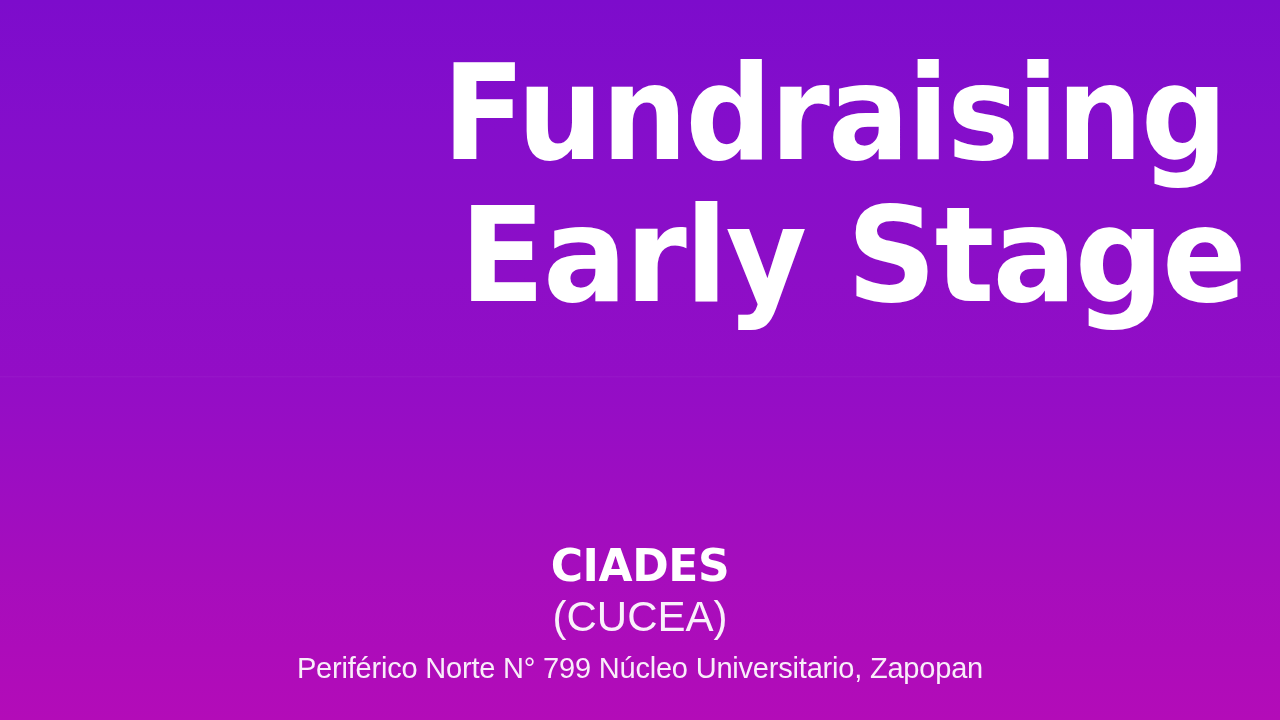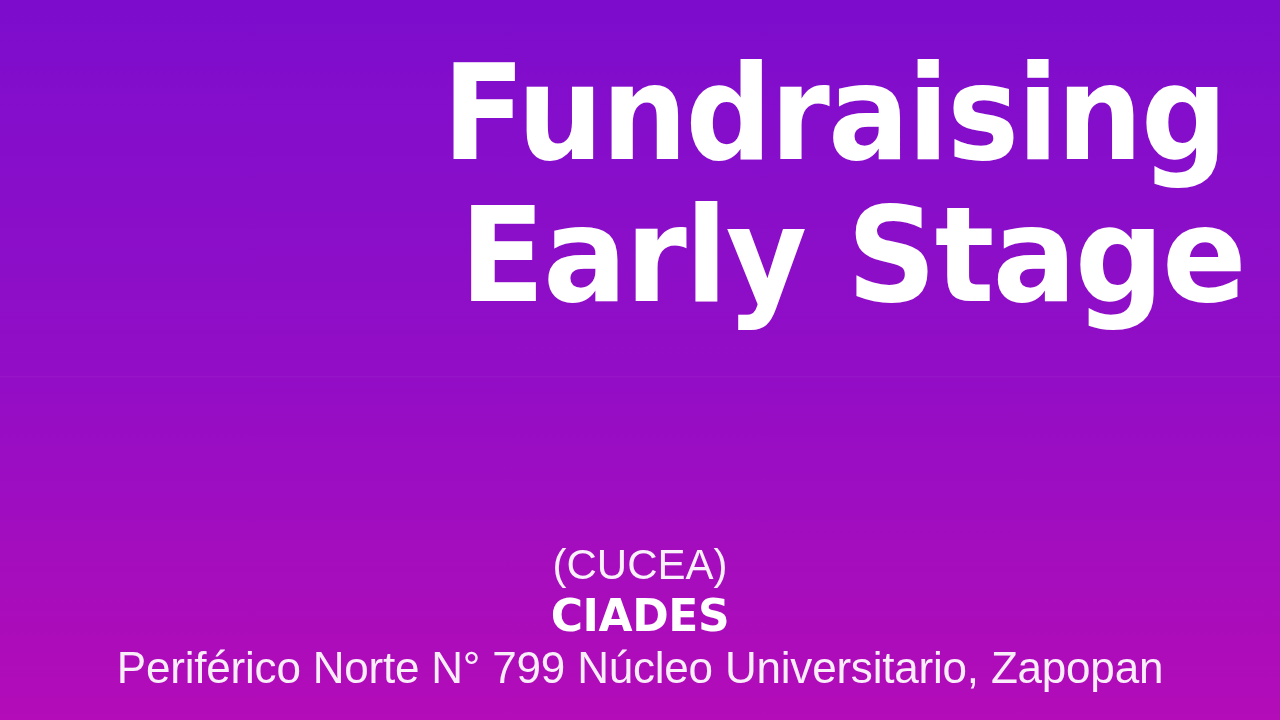--- a/index.html
+++ b/index.html
@@ -98,37 +98,37 @@
     font-size: 42px;
     line-height: 50px;
     letter-spacing: 0px;
     white-space: nowrap;
   }
   #venue-address {
     display: block;
     color: rgba(255,255,255,0.93);
     font-family: "Liberation Sans", sans-serif;
     font-weight: normal;
-    font-size: 44px;
+    font-size: 29px;
     line-height: 52px;
     letter-spacing: -0.2px;
     white-space: nowrap;
   }
 </style>
 </head>
 <body>
 
 <div id="slide">
 
   <div id="seam"></div>
 
   <div id="title-block">
     <span id="title-line-1" class="title-line">Fundraising</span>
     <span id="title-line-2" class="title-line">Early Stage</span>
   </div>
 
   <div id="venue-block">
+    <span id="venue-name">CIADES</span>
     <span id="venue-campus">(CUCEA)</span>
-    <span id="venue-name">CIADES</span>
     <span id="venue-address">Periférico Norte N° 799 Núcleo Universitario, Zapopan</span>
   </div>
 
 </div>
 
 </body></html>

